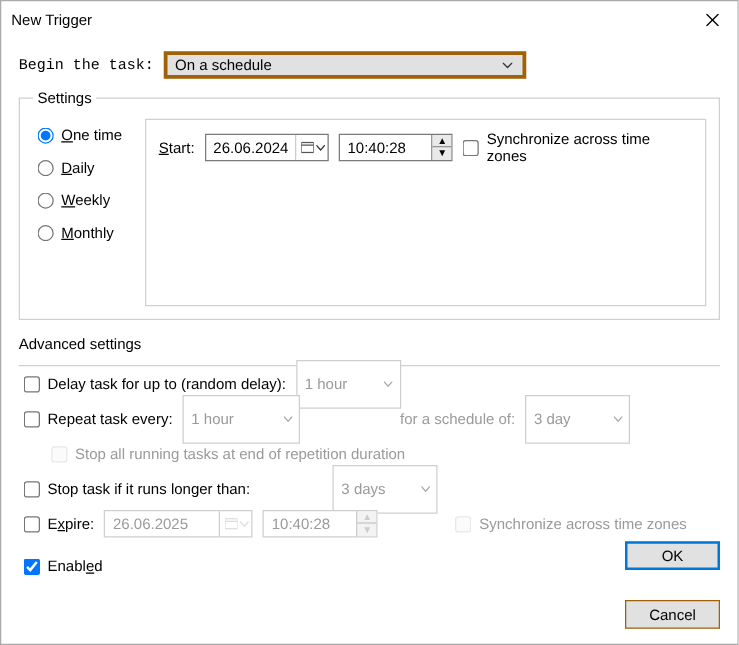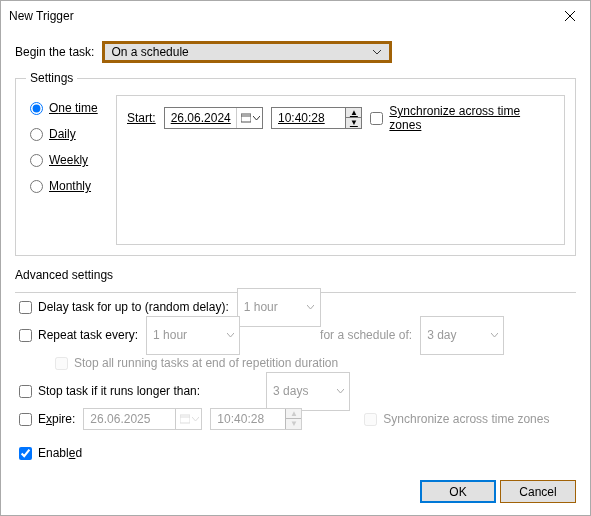--- a/index.html
+++ b/index.html
@@ -4,26 +4,26 @@
 <style>
   * { box-sizing: border-box; font-family: "Segoe UI", Tahoma, sans-serif; font-size: 12px; }
   html, body { margin: 0; padding: 0; background: #fff; }
   .window { width: 591px; height: 516px; border: 1px solid #aaa; background: #fff; position: relative; }
   .titlebar { height: 30px; line-height: 30px; padding-left: 8px; display: flex; align-items: center; justify-content: space-between; }
   .titlebar .title { font-weight: 400; }
   .titlebar .close { width: 40px; height: 30px; display: flex; align-items: center; justify-content: center; cursor: default; }
   .titlebar .close svg { width: 10px; height: 10px; }
   .body { padding: 10px 14px 0 14px; }
   .row { display: flex; align-items: center; margin-bottom: 8px; }
-  .lbl { margin-right: 8px; }
+  .lbl { margin-right: 8px; font-family: Liberation Mono, monospace; }
   .combo { flex: 0 0 290px; height: 22px; border: 3px solid #a16207; background: #e1e1e1; display: flex; align-items: center; justify-content: space-between; padding: 0 4px 0 6px; }
   .combo .arrow { width: 16px; display:flex; justify-content:center; }
   fieldset.settings { border: 1px solid #d0d0d0; margin: 0 0 10px 0; padding: 10px 10px 10px 10px; position: relative; }
   fieldset.settings > legend { padding: 0 4px; color: #000; }
-  .settings-inner { display: flex; text-decoration: underline; }
+  .settings-inner { display: flex; }
   .sched-col { width: 90px; padding-top: 0px; padding-left: 4px; }
   .radio-row { display: flex; align-items: center; height: 26px; }
   .radio-row input { margin: 0 6px 0 0; }
   .u { text-decoration: underline; }
   .start-area { flex: 1; border: 1px solid #d0d0d0; padding: 8px 10px; min-height: 150px; }
   .start-row { display: flex; align-items: center; gap: 8px; }
   .datebox, .timebox { height: 22px; border: 1px solid #7a7a7a; background: #fff; display: inline-flex; align-items: center; padding: 0 2px 0 6px; }
   .datebox { width: 100px; justify-content: space-between; }
   .datebox .btns { display:flex; align-items:center; gap:2px; border-left:1px solid #ccc; padding-left:4px; height:100%; }
   .timebox { width: 92px; justify-content: space-between; padding-right:0; }
@@ -35,24 +35,24 @@
   .divider { border-top: 1px solid #d0d0d0; margin: 6px 0 0 0; }
   .adv-title { margin: 12px 0 10px 0; }
   .adv-rows { padding-left: 4px; }
   .adv-row { display: flex; align-items: center; height: 28px; gap: 8px; }
   .selbox { height: 39px; border: 1px solid #bcbcbc; background: #fff; color: #888; display:inline-flex; align-items:center; justify-content:space-between; padding: 0 2px 0 6px; }
   .selbox.disabled { background:#fff; color:#9a9a9a; border-color:#cfcfcf; }
   .selbox .arrow { width:14px; display:flex; justify-content:center; color:#888; }
   .w80 { width: 84px; }
   .w90 { width: 94px; }
   .dim { color: #9a9a9a; }
-  .indent { margin-left: 36px; }
+  .indent { margin-left: 22px; }
   .datebox.disabled, .timebox.disabled { border-color:#cfcfcf; color:#9a9a9a; }
   .datebox.disabled .btns svg, .timebox.disabled .spin { opacity:0.5; }
-  .footer { position:absolute; bottom:12px; right:14px; display:flex; gap:4px; }
+  .footer { position:absolute; bottom:12px; right:14px; display:flex; gap:24px;flex-direction:column; }
   .btn { width:76px; height:23px; border:1px solid #a16207; background:#e1e1e1; display:flex; align-items:center; justify-content:center; }
   .btn.primary { border:2px solid #0078d7; background:#e1e1e1; }
   .chk.disabled { color:#9a9a9a; }
   .chk.disabled input { opacity:0.5; }
 </style>
 </head>
 <body>
 
 <div class="window">
   <div class="titlebar">

